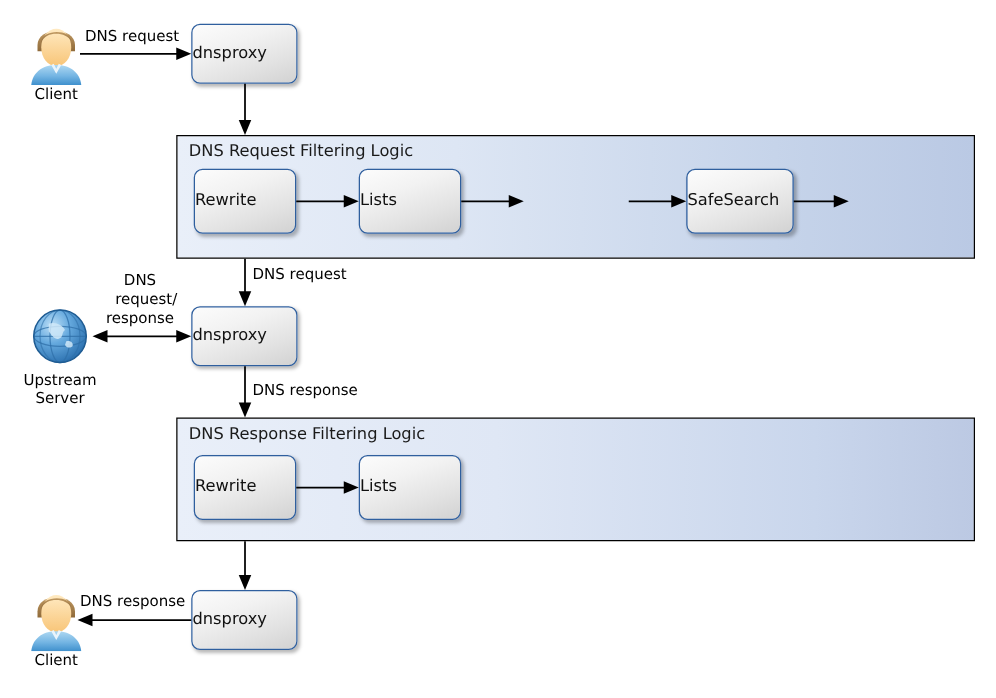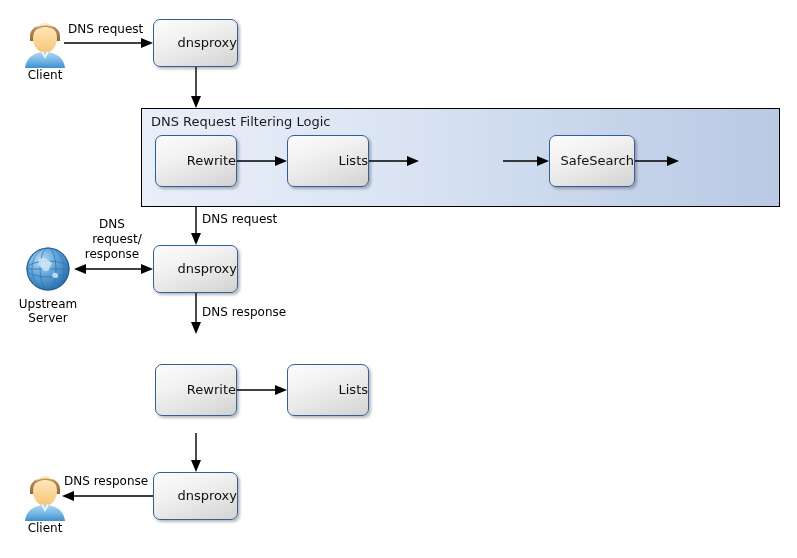--- a/index.html
+++ b/index.html
@@ -43,26 +43,25 @@
   
   .box {
     position: absolute;
     box-sizing: border-box;
     border: 1.6px solid #2f5f9e;
     border-radius: 7px;
     background: linear-gradient(160deg, #fcfcfc 0%, #f2f2f2 35%, #e2e2e2 70%, #d2d2d2 100%);
     box-shadow: 2px 2px 3px rgba(0,0,0,0.28);
     display: flex;
     align-items: center;
-    justify-content: flex-end;
+    justify-content: flex-start;
     text-align: center;
     font-size: 13px;
     color: #111111;
     line-height: 1.18;
-    padding-left: 43px;
   }
   .box span { display: block; }
 
   
   .label {
     position: absolute;
     font-size: 12px;
     color: #000000;
     white-space: nowrap;
     line-height: 1.18;
@@ -203,20 +202,23 @@
   <div class="box" style="left:153px; top:245px; width:85px; height:48px;">
     <span>dnsproxy</span>
   </div>
 
   <svg class="edge" style="left:0; top:0; width:797px; height:558px;">
     <line x1="196" y1="293" x2="196" y2="326"></line>
     <polygon points="196,334 191,322 201,322"></polygon>
   </svg>
   <div class="label" style="left:202px; top:305px;">DNS response</div>
 
+  <div class="group group-response" style="left:141px; top:334px; width:639px; height:99px;">
+    <div class="group-title">DNS Response Filtering Logic</div>
+  </div>
 
   <div class="box" style="left:155px; top:364px; width:82px; height:52px;">
     <span>Rewrite</span>
   </div>
 
   <div class="box" style="left:287px; top:364px; width:82px; height:52px;">
     <span>Lists</span>
   </div>
 
   <svg class="edge" style="left:0; top:0; width:797px; height:558px;">

